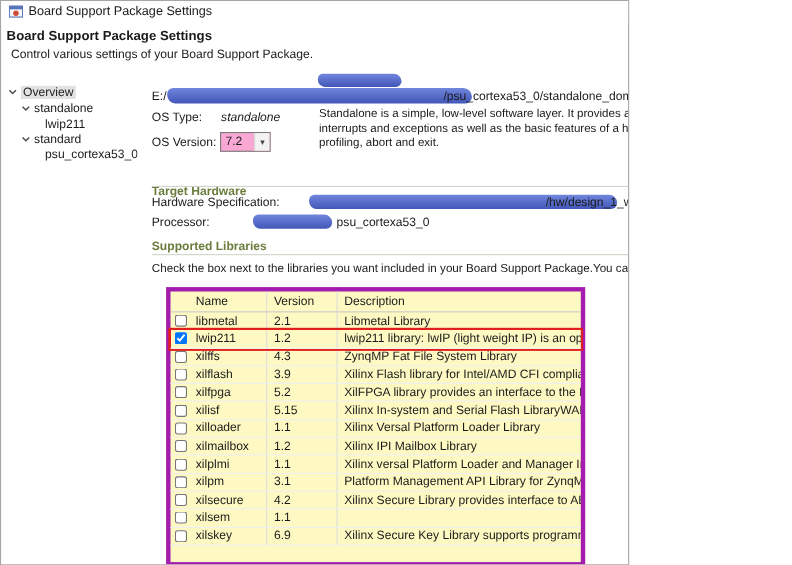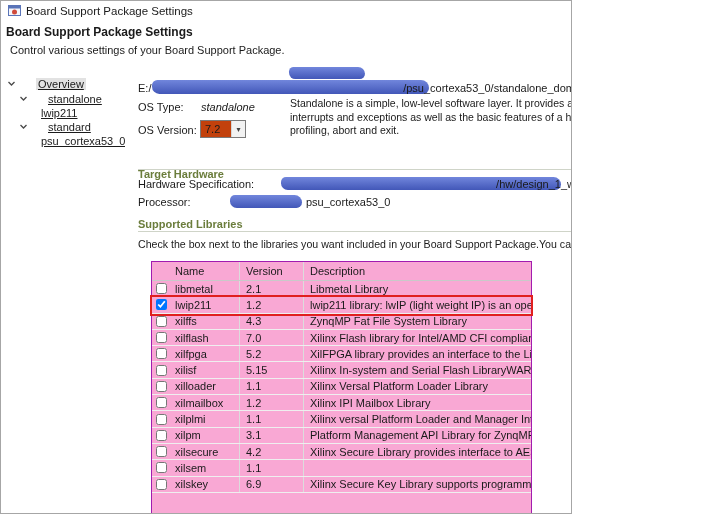--- a/index.html
+++ b/index.html
@@ -15,42 +15,42 @@
   
   .titlebar { left:0; top:0; width:720px; height:20px; background:#fff; }
   .win-title { left:25px; top:4px; font-size:11.5px; }
   .close-btn { right:10px; top:3px; font-size:12px; color:#333; cursor:pointer; }
 
   
   .hdr-title { left:5px; top:24px; font-size:12px; font-weight:bold; }
   .hdr-sub { left:9px; top:43px; }
 
   
-  .tree-item { display:flex; align-items:center; gap:20px; height:15px; cursor:default;text-decoration:underline; }
+  .tree-item { display:flex; align-items:center; gap:3px; height:15px; cursor:default; }
   .tree-item .chev { display:flex; width:9px; justify-content:center; }
   .sel-bg { background:#e2e2e2; padding:0 2px; }
 
   
   .blob { position:absolute; background:linear-gradient(180deg,#7186dc,#4257b8); border-radius:8px 12px 9px 11px; }
 
   
   .lbl { color:#1a1a1a; }
   .italic { font-style:italic; }
   .sect { color:#6b7d3c; font-weight:bold; }
   .sep { height:1px; background:#cfd4c8; }
   .desc-block { line-height:13.5px; font-size:10.5px; width:430px; }
   .hint { font-size:10.6px; width:582px; }
 
-  .combo { border:1px solid #7a7a7a; background:#c2410c; display:flex; align-items:stretch; }
+  .combo { border:1px solid #7a7a7a; background:#f9a8d4; display:flex; align-items:stretch; }
   .combo-val { flex:1; padding-left:4px; display:flex; align-items:center; }
   .combo-arrow { width:14px; display:flex; align-items:center; justify-content:center; font-size:8px;
                  color:#444; border-left:1px solid #d6d6d6; background:#f2f2f2; }
 
   
-  .table { border:1px solid #a21caf; background:#f9a8d4; }
+  .table { border:4px solid #a21caf; background:#fef9c3; }
   .t-head { display:flex; height:19px; align-items:stretch; border-bottom:1px solid #c9c9c9; }
   .lib-row { display:flex; height:16.3px; align-items:stretch; border-bottom:1px solid #efefef; }
   .cell { white-space:nowrap; overflow:hidden; display:flex; align-items:center; }
   .c-check { width:18px; flex:none; justify-content:center; }
   .c-name { width:70px; flex:none; padding-left:5px; border-right:1px solid #dcdcdc; }
   .c-ver  { width:64px; flex:none; padding-left:6px; border-right:1px solid #dcdcdc; }
   .c-desc { flex:1; padding-left:6px; }
   .lib-row.highlighted { position:relative; z-index:2; box-shadow:0 0 0 2px #e01f1f; }
   input[type=checkbox] { width:11px; height:11px; margin:0; }
 
@@ -184,21 +184,21 @@
           </span>
           <span class="cell c-name">xilffs</span>
           <span class="cell c-ver">4.3</span>
           <span class="cell c-desc">ZynqMP Fat File System Library</span>
         </div>
         <div class="lib-row">
           <span class="cell c-check">
             <input type="checkbox" style="">
           </span>
           <span class="cell c-name">xilflash</span>
-          <span class="cell c-ver">7.0</span>
+          <span class="cell c-ver">3.9</span>
           <span class="cell c-desc">Xilinx Flash library for Intel/AMD CFI compliant ...</span>
         </div>
         <div class="lib-row">
           <span class="cell c-check">
             <input type="checkbox" style="">
           </span>
           <span class="cell c-name">xilfpga</span>
           <span class="cell c-ver">5.2</span>
           <span class="cell c-desc">XilFPGA library provides an interface to the Linu...</span>
         </div>

